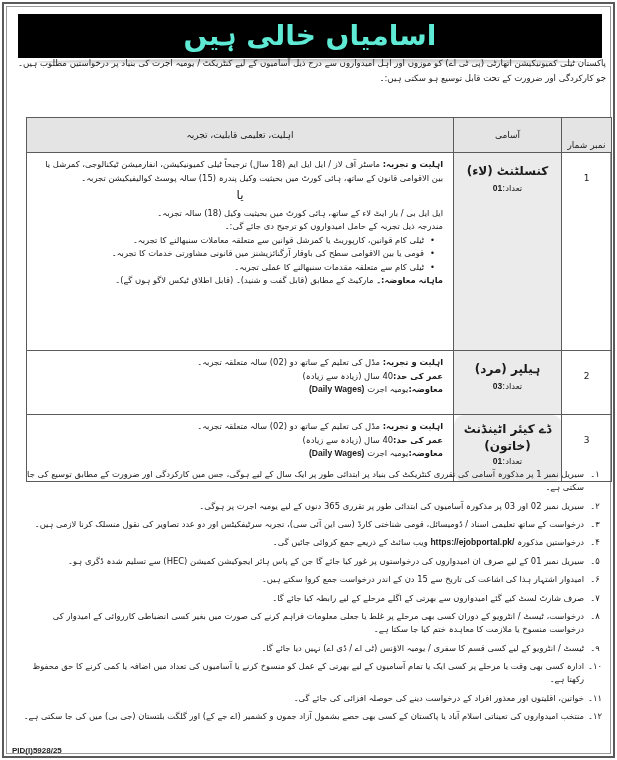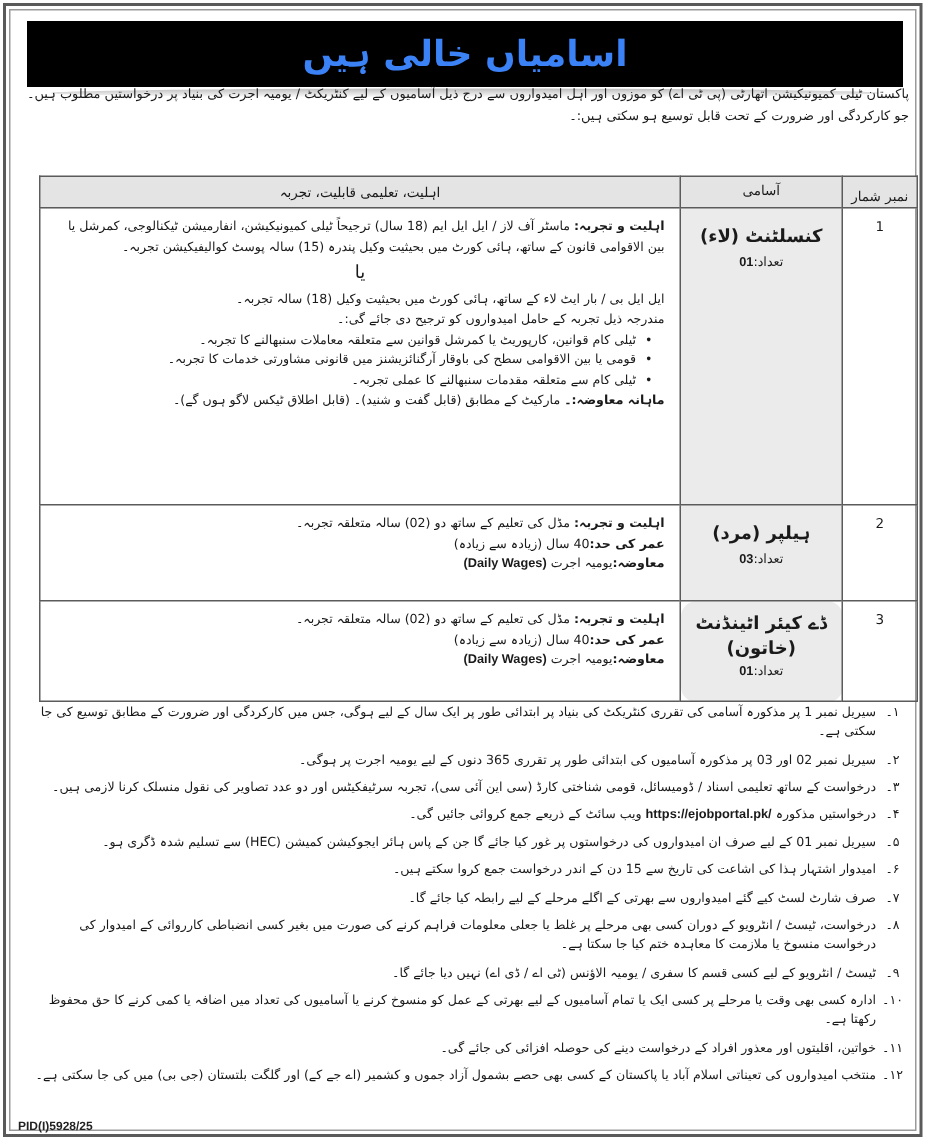--- a/index.html
+++ b/index.html
@@ -8,41 +8,41 @@
   .frame {
     position: absolute; left: 2px; top: 2px; width: 613px; height: 756px;
     border: 2px solid #5a5a5a; background: #fff;
   }
   .frame-inner {
     position: absolute; left: 2px; top: 2px; right: 2px; bottom: 2px;
     border: 1px solid #9a9a9a;
   }
   .banner {
     position: absolute; left: 14px; top: 10px; width: 584px; height: 44px;
-    background: #000; color: #3b82f6; text-align: center;
-    font-size: 24px; line-height: 44px; direction: rtl; font-weight: bold;
+    background: #000; color: #5eead4; text-align: center;
+    font-size: 28px; line-height: 44px; direction: rtl; font-weight: bold;
   }
   .banner-shadow {
     position: absolute; left: 30px; top: 55px; width: 552px; height: 6px;
     background: linear-gradient(#bdbdbd, #ffffff); border-radius: 50%;
   }
   .intro {
     position: absolute; left: 14px; top: 52px; width: 588px;
     direction: rtl; text-align: justify; font-size: 8.6px; line-height: 15px;
   }
   table.jobs {
     position: absolute; left: 22px; top: 113px; width: 586px;
     border-collapse: collapse; direction: rtl; font-size: 8.4px;
   }
   table.jobs th, table.jobs td { border: 1px solid #5b5b5b; vertical-align: top; }
   table.jobs th {
-    background: #e4e4e4; font-weight: normal; height: 21px; font-size: 9px;
+    background: #e4e4e4; font-weight: normal; height: 35px; font-size: 9px;
     text-align: center; vertical-align: middle;
   }
-  .col-sn { width: 50px; text-align: center; padding-top: 8px; font-size: 9px; }
+  .col-sn { width: 50px; text-align: center; padding-top: 20px; font-size: 9px; }
   .col-post { width: 108px; background: #ebebeb; text-align: center; padding-top: 10px; }
   .col-qual { text-align: right; padding: 5px 10px 4px 10px; line-height: 13.5px; }
   .post-name { font-size: 12px; font-weight: bold; line-height: 17px; display: block; }
   .post-count { font-size: 8.5px; display: block; margin-top: 3px; }
   .or-sep { text-align: center; font-weight: normal; font-size: 12px; padding: 4px 0; }
   .qual-para { display: block; }
   ul.pref { list-style: none; padding-right: 8px; }
   ul.pref li::before { content: "\2022"; margin-left: 6px; }
   .b { font-weight: bold; }
   .ltr { direction: ltr; unicode-bidi: embed; font-family: "Liberation Sans", sans-serif; font-size: 8.5px; font-weight: bold; }

